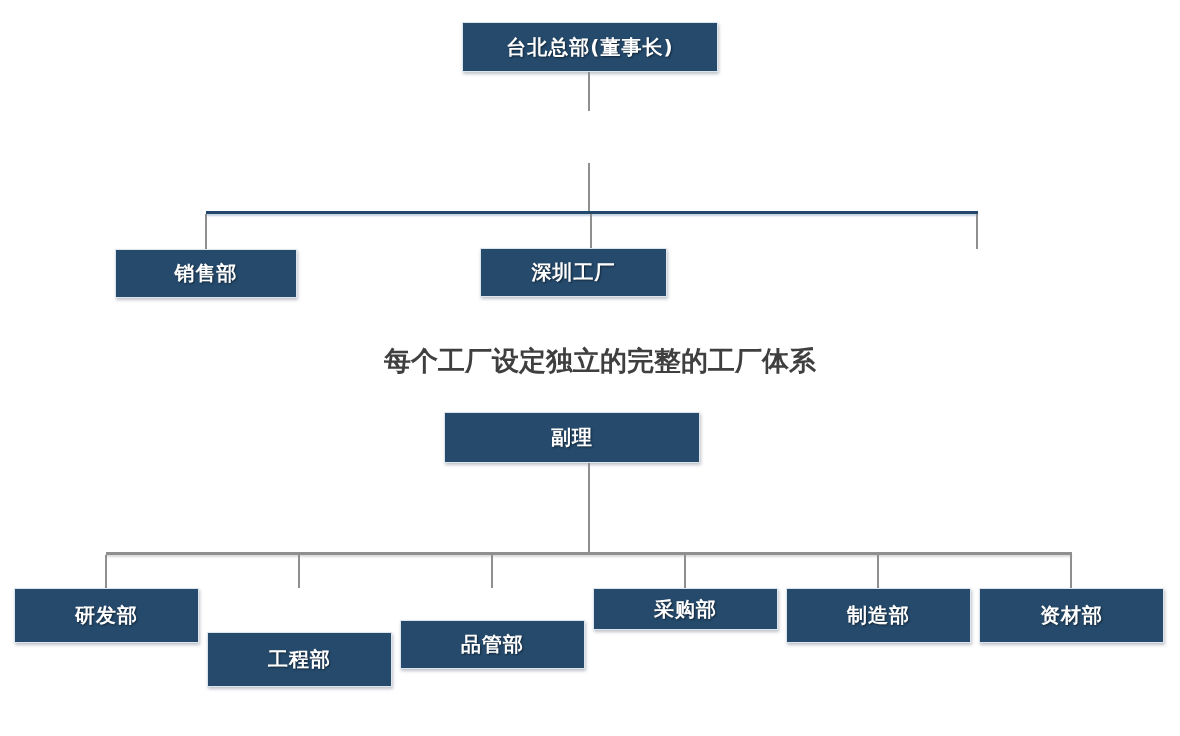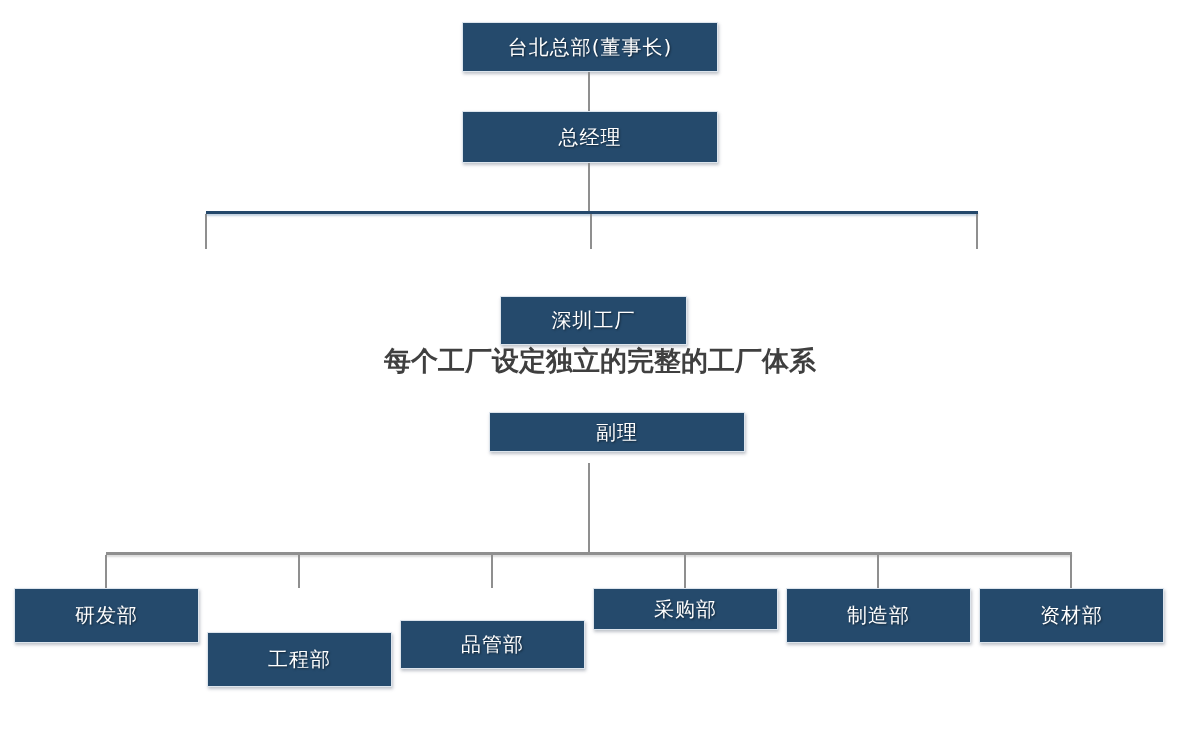--- a/index.html
+++ b/index.html
@@ -15,21 +15,21 @@
     position: absolute;
     box-sizing: border-box;
     background: var(--node_fill, #254a6c);
     color: var(--node_text, #ffffff);
     border: 1px solid #dce4ec;
     box-shadow: 1px 2px 3px rgba(110,120,135,0.45);
     display: flex;
     align-items: center;
     justify-content: center;
     font-size: 20px;
-    font-weight: normal;
+    font-weight: bold;
     text-shadow: 1px 1px 2px rgba(0,0,0,0.5);
     letter-spacing: 1px;
     white-space: nowrap;
   }
   .vline {
     position: absolute;
     width: 2px;
     background: var(--connector_gray, #8f8f8f);
   }
   .hline-navy {
@@ -53,25 +53,25 @@
     font-size: 27px;
     font-weight: bold;
     color: var(--caption_text, #3f3f3f);
     white-space: nowrap;
   }
 
   
   .n-hq       { left: 462px; top: 22px;  width: 256px; height: 50px; }
   .n-gm       { left: 462px; top: 111px; width: 256px; height: 52px; }
   .n-sales    { left: 115px; top: 249px; width: 182px; height: 49px; }
-  .n-shenzhen { left: 500px; top: 248px; width: 187px; height: 49px; margin-top: 48px; }
+  .n-shenzhen { left: 480px; top: 248px; width: 187px; height: 49px; }
   .n-suzhou   { left: 885px; top: 248px; width: 187px; height: 49px; }
 
   
-  .n-deputy   { left: 489px; top: 412px; width: 256px; height: 40px; }
+  .n-deputy   { left: 444px; top: 412px; width: 256px; height: 51px; }
   .n-rd       { left: 14px;  top: 588px; width: 185px; height: 55px; text-align: right; }
   .n-eng      { left: 207px; top: 588px; width: 185px; height: 55px; margin-top: 44px; }
   .n-qc       { left: 400px; top: 620px; width: 185px; height: 49px; }
   .n-purch    { left: 593px; top: 588px; width: 185px; height: 42px; }
   .n-mfg      { left: 786px; top: 588px; width: 185px; height: 55px; }
   .n-mat      { left: 979px; top: 588px; width: 185px; height: 55px; }
 
   
   .c-hq-gm      { left: 588px; top: 72px;  height: 39px; }
   .c-gm-bus     { left: 588px; top: 163px; height: 49px; }
@@ -90,28 +90,28 @@
 </style>
 </head>
 <body>
 
 <div class="canvas">
 
   <div class="node n-hq">台北总部(董事长)</div>
 
   <div class="vline c-hq-gm"></div>
 
-  <div class="node n-gm">总经理</div>
 
   <div class="vline c-gm-bus"></div>
   <div class="hline-navy bus-top"></div>
   <div class="vline c-bus-sales"></div>
   <div class="vline c-bus-shenz"></div>
   <div class="vline c-bus-suzhou"></div>
 
+  <div class="node n-sales">销售部</div>
   <div class="node n-shenzhen">深圳工厂</div>
 
   <div class="caption">每个工厂设定独立的完整的工厂体系</div>
 
   <div class="node n-deputy">副理</div>
 
   <div class="vline c-deputy-bus"></div>
   <div class="hline-gray bus-bottom"></div>
   <div class="vline c-bus-rd"></div>
   <div class="vline c-bus-eng"></div>

